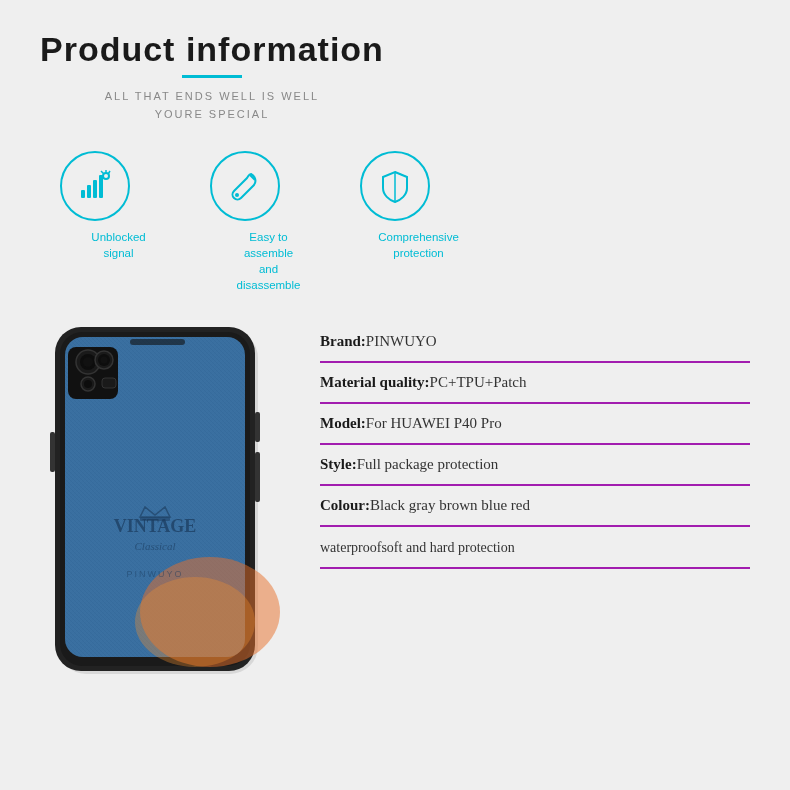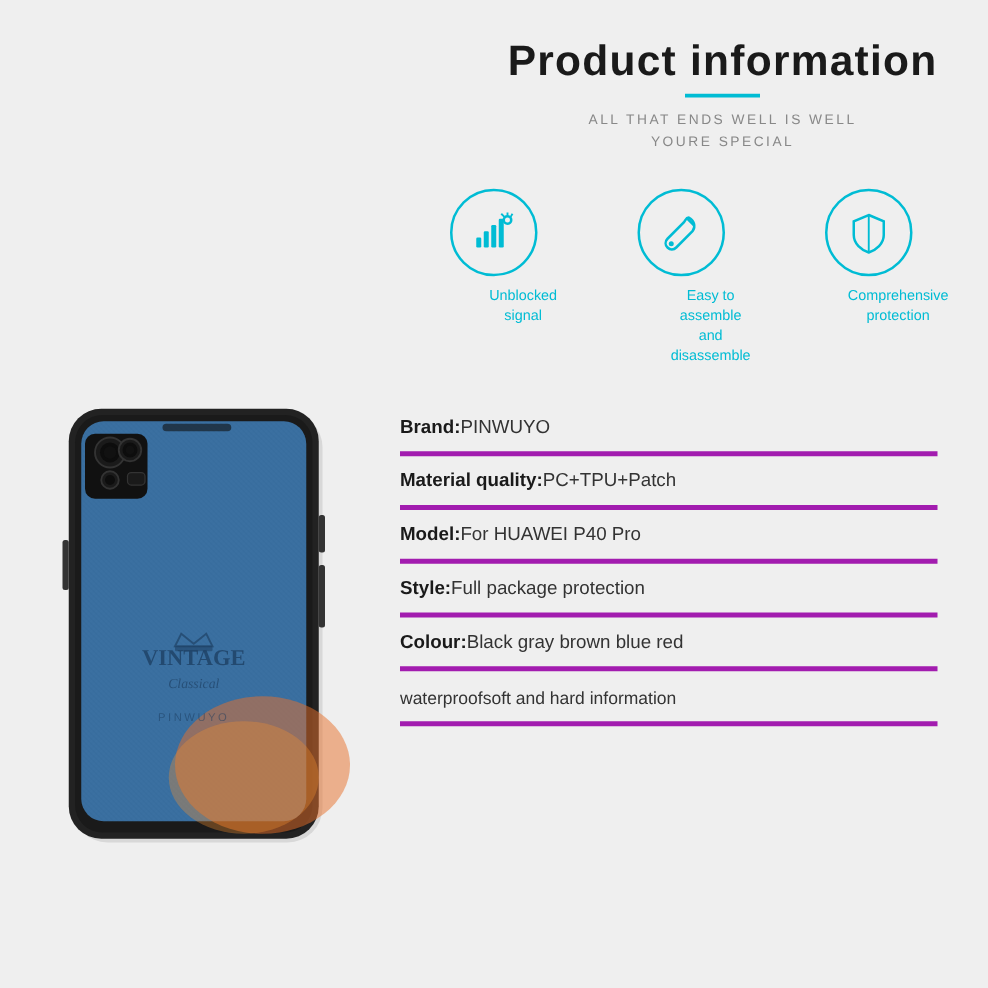--- a/index.html
+++ b/index.html
@@ -11,21 +11,21 @@
       font-family: Arial, sans-serif;
       overflow: hidden;
     }
 
     .page {
       width: 790px;
       height: 790px;
       background: #efefef;
       display: flex;
       flex-direction: column;
-      align-items: flex-end;
+      align-items: flex-start;
       padding: 30px 40px 20px;
     }
 
     
     .header {
       text-align: center;
       margin-bottom: 6px;
     }
 
     .header h1 {
@@ -117,21 +117,22 @@
     .product-info {
       flex: 1;
       display: flex;
       flex-direction: column;
     }
 
     .info-row {
       display: flex;
       flex-direction: column;
       padding: 11px 0;
-      border-bottom: 4px solid #a21caf;
+      border-bottom: 2px solid #a21caf;
+      font-family: Liberation Serif, serif;
     }
 
     .info-row:first-child {
       border-top: none;
     }
 
     .info-line {
       display: flex;
       align-items: baseline;
       flex-wrap: wrap;
@@ -296,19 +297,19 @@
 
       <div class="info-row">
         <div class="info-line">
           <span class="info-label">Colour:</span>
           <span class="info-value">Black gray brown blue red</span>
         </div>
       </div>
 
 
       <div class="info-row">
-        <span class="info-extra">waterproofsoft and hard information</span>
+        <span class="info-extra">waterproofsoft and hard protection</span>
       </div>
 
     </div>
   </div>
 
 </div>
 
 </body></html>

